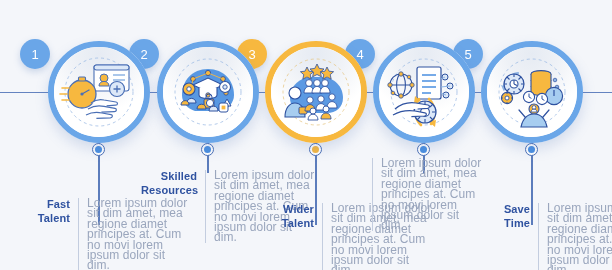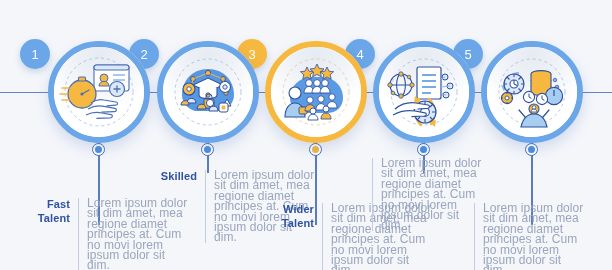--- a/index.html
+++ b/index.html
@@ -200,20 +200,21 @@
       </div>
     </div>
   </div>
   <div class="stem" style="left:207.4px; top:143px; height:30px;"></div>
   <div class="dot" style="left:201px; top:143px;">
       <i></i>
     </div>
   <div class="block" style="left:141px; top:158px;margin-top:12px;">
     <div class="b-title">
       <span>Skilled</span><br>
+      <span>Resources</span>
     </div>
     <div class="b-sep"></div>
     <div class="b-body">Lorem ipsum dolor sit dim amet, mea regione diamet principes at. Cum no movi lorem ipsum dolor sit dim.</div>
   </div>
 
   <div class="node" style="left:265px; top:41px;">
     <div class="badge accent">3</div>
     <div class="ring accent">
       <div class="ring-inner">
         <svg class="art" viewBox="0 0 90 90">
@@ -368,17 +369,21 @@
           <path d="M56 70l6-7" stroke="#2f52a0" stroke-width="1.2" stroke-linecap="round"></path>
         </svg>
       </div>
     </div>
   </div>
   <div class="stem" style="left:531.4px; top:143px; height:82px;"></div>
   <div class="dot" style="left:525px; top:143px;">
       <i></i>
     </div>
   <div class="block" style="left:474px; top:203px;">
+    <div class="b-title">
+      <span>Save</span><br>
+      <span>Time</span>
+    </div>
     <div class="b-sep"></div>
     <div class="b-body">Lorem ipsum dolor sit dim amet, mea regione diamet principes at. Cum no movi lorem ipsum dolor sit dim.</div>
   </div>
 
 </div>
 
 </body></html>

